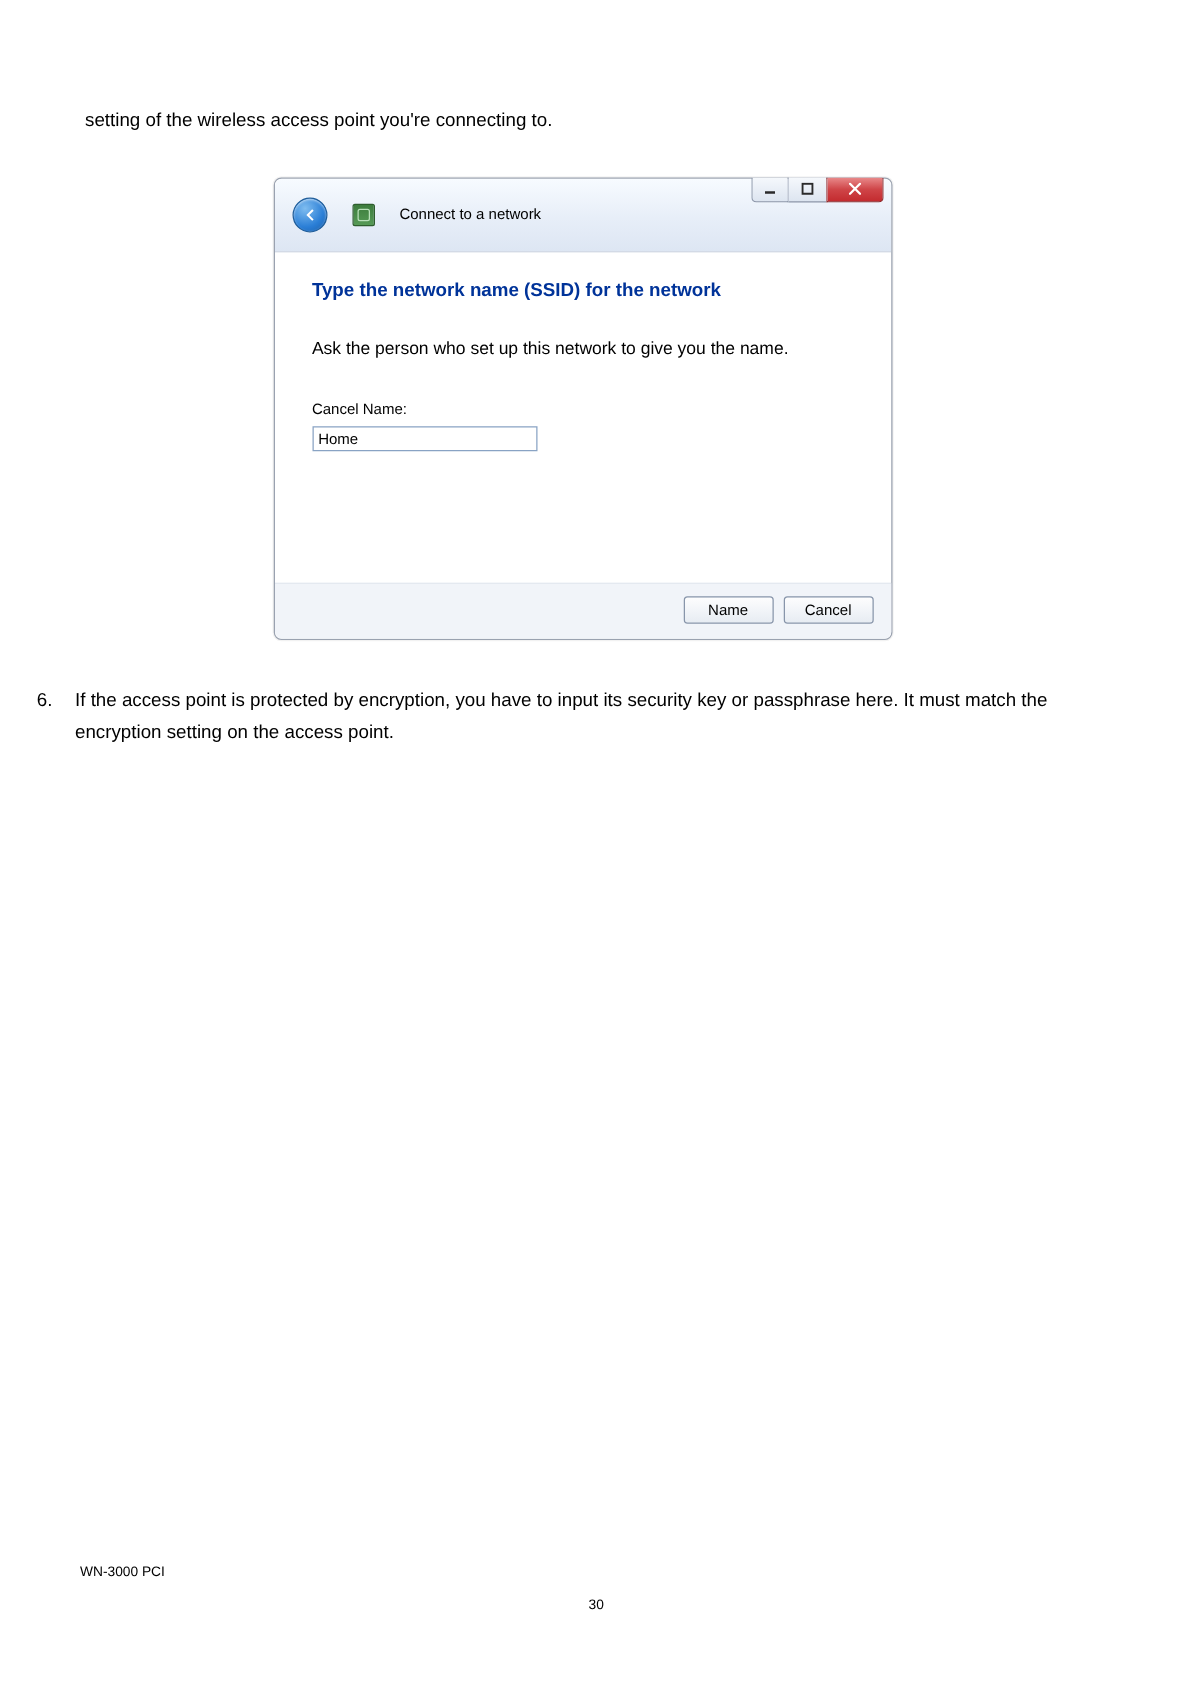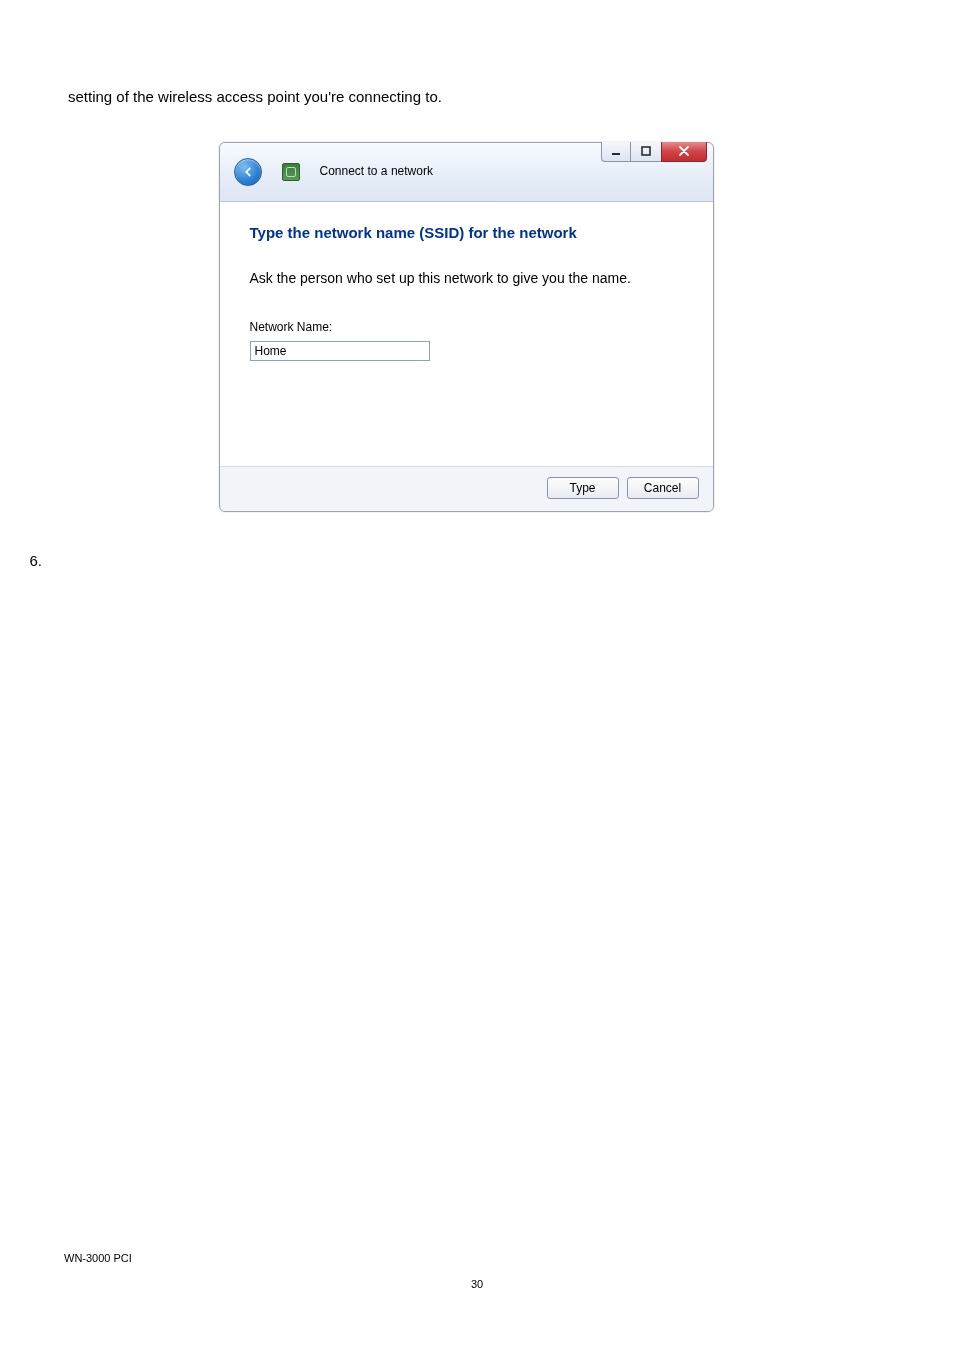--- a/index.html
+++ b/index.html
@@ -218,33 +218,34 @@
             <svg viewBox="0 0 10 10">
                 <path d="M1 1l8 8M9 1l-8 8" stroke="#fff" stroke-width="1.8" stroke-linecap="round"></path>
               </svg>
           </div>
         </div>
       </div>
 
       <div class="dlg-body">
         <div class="dlg-heading">Type the network name (SSID) for the network</div>
         <div class="dlg-sub">Ask the person who set up this network to give you the name.</div>
-        <div class="dlg-label">Network Name:</div>
+        <div class="dlg-label">Cancel Name:</div>
         <input class="dlg-input" type="text" value="Home" style="">
       </div>
 
       <div class="dlg-footer">
-        <button class="w-btn">Type</button>
+        <button class="w-btn">Name</button>
         <button class="w-btn">Cancel</button>
       </div>
     </div>
 
     <div class="list-row">
       <div class="list-num">6.</div>
       <div class="list-body">
+        <p class="para">If the access point is protected by encryption, you have to input its security key or passphrase here. It must match the encryption setting on the access point.</p>
       </div>
     </div>
 
   </div>
 
   <div class="footer">WN-3000 PCI</div>
   <div class="page-num">30</div>
 </div>
 
 </body></html>

